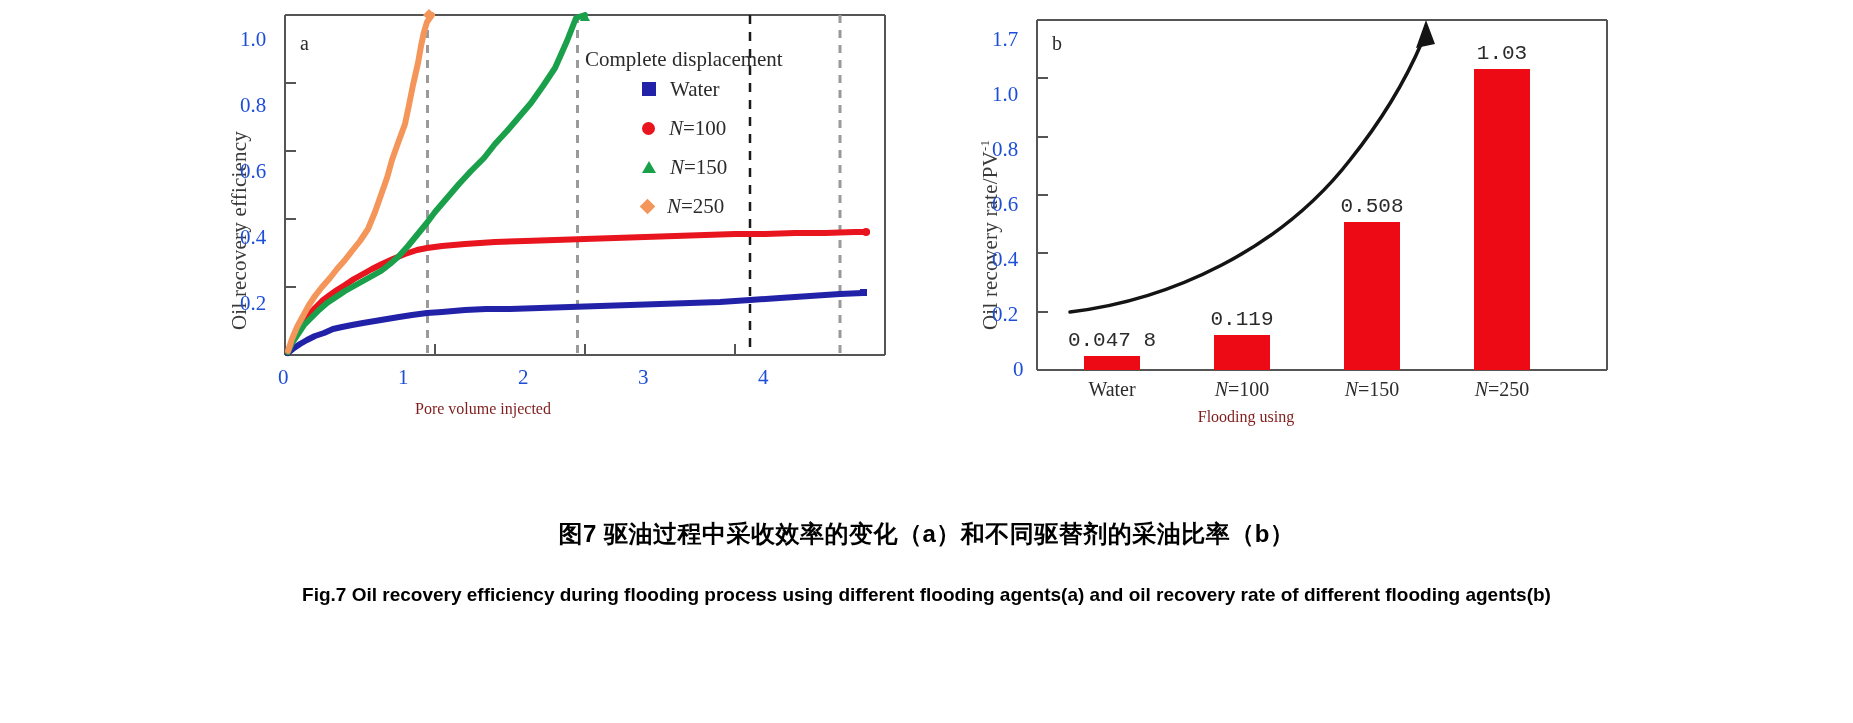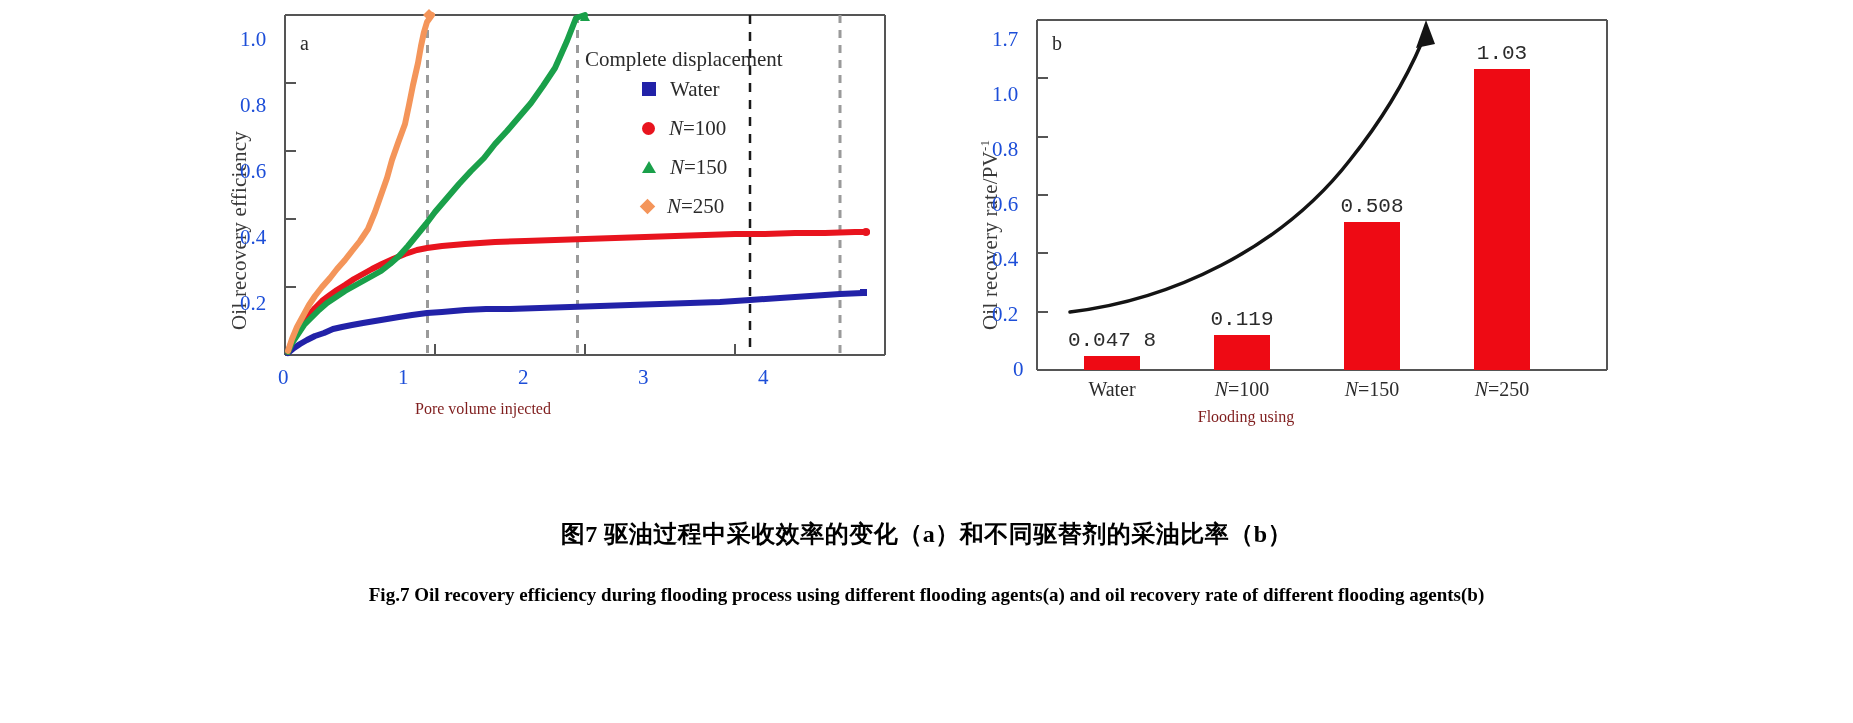--- a/index.html
+++ b/index.html
@@ -96,21 +96,21 @@
     white-space: nowrap;
     transform: translateX(-50%);
   }
   .cat-label i { font-style: italic; }
 
   
   #captions {
     position: absolute;
     left: 0; top: 500px; width: 1853px;
     text-align: center;
-    font-family: Liberation Serif, serif;
+    font-family: Liberation Sans, sans-serif;
   }
   #caption-cn {
     font-size: 24px; font-weight: bold; color: #000;
     margin-top: 18px; letter-spacing: .5px;
   }
   #caption-en {
     font-size: 19px; font-weight: bold; color: #000;
     margin: 30px auto 0; width: 1720px; line-height: 1.55;
   }
 </style>

